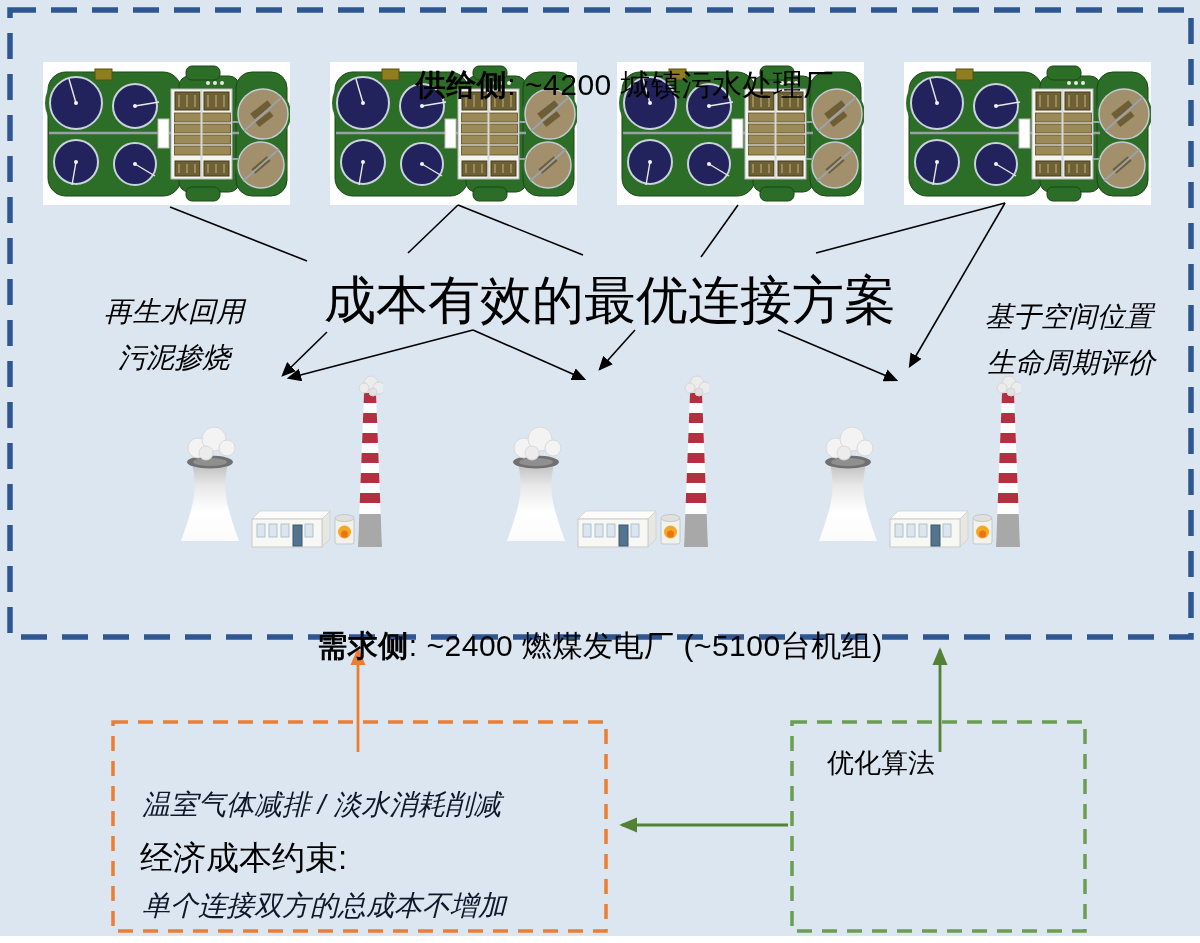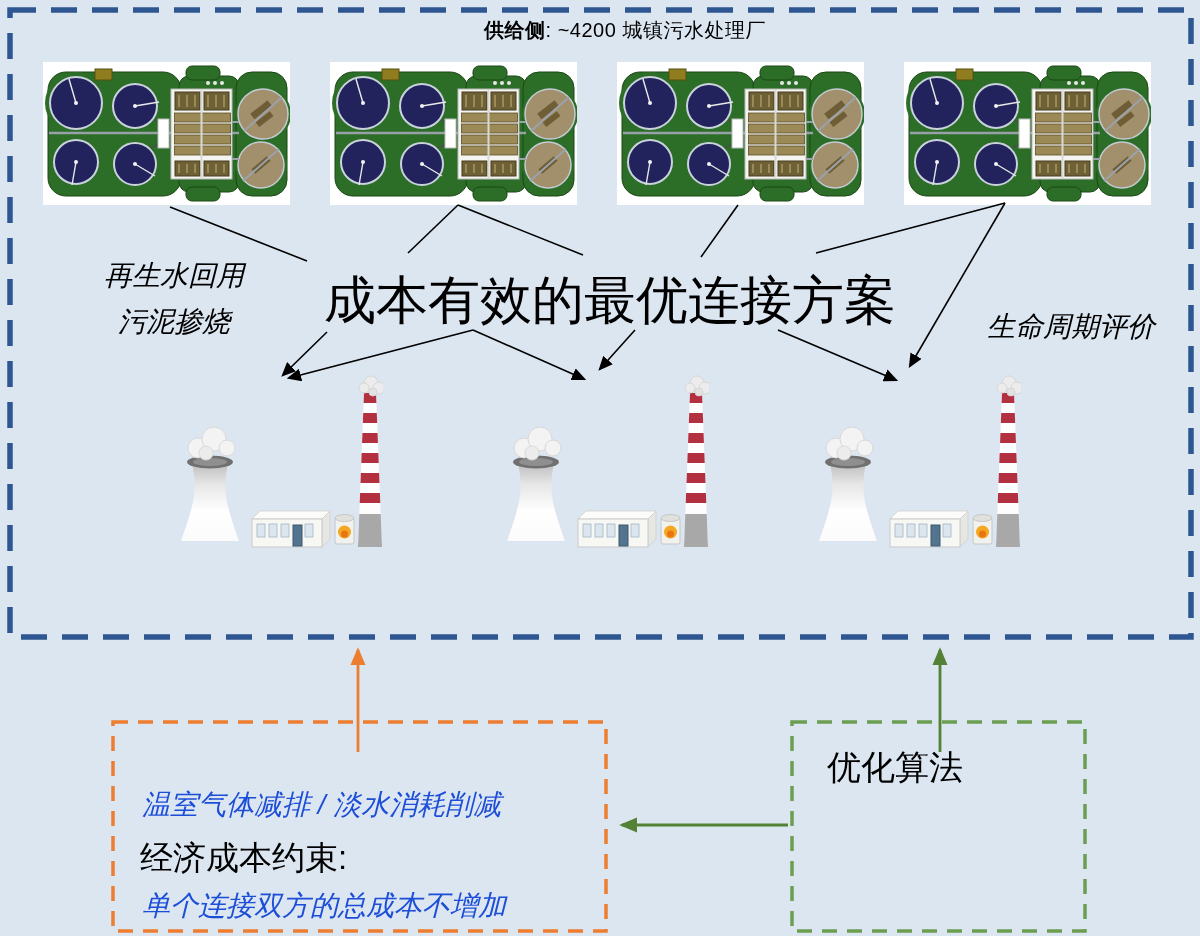--- a/index.html
+++ b/index.html
@@ -1,27 +1,27 @@
 <!DOCTYPE html>
 <html><head>
 <meta charset="utf-8">
 <style>
   html,body{margin:0;padding:0;background:#ffffff;}
   .canvas{position:relative;width:1200px;height:943px;background:#ffffff;overflow:hidden;
           font-family:"Liberation Sans",sans-serif;color:#000;}
   .bg{position:absolute;left:0;top:0;width:1200px;height:936px;background:#dce6f1;}
   .abs{position:absolute;}
   .layer{position:absolute;left:0;top:0;width:1200px;height:943px;}
-  .title{font-size:20px;letter-spacing:0.5px;white-space:nowrap;}
+  .title{font-size:30px;letter-spacing:0.5px;white-space:nowrap;margin-top:48px;}
   .title .b{font-weight:bold;}
   .center-title{font-size:52px;white-space:nowrap;}
-  .note{font-size:28px;font-style:italic;white-space:nowrap;}
+  .note{font-size:28px;font-style:italic;white-space:nowrap;margin-top:36px;}
   .obj-h{font-size:33px;white-space:nowrap;}
-  .obj-s{font-size:28px;font-style:italic;color:#1d4ed8;white-space:nowrap;}
-  .method{font-size:34px;white-space:nowrap;}
+  .obj-s{font-size:28px;font-style:italic;color:#0f172a;white-space:nowrap;}
+  .method{font-size:27px;white-space:nowrap;}
   .tc{text-align:center;}
 </style>
 </head>
 <body>
 
 <div class="canvas">
   <div class="bg"></div>
 
   <svg width="0" height="0" style="position:absolute">
     <defs>
@@ -222,21 +222,25 @@
 
   <div class="abs title tc" style="left:50px;top:17px;width:1150px">
     <span class="b">供给侧</span><span>: ~4200 城镇污水处理厂</span>
   </div>
 
   <div class="abs note tc" style="left:85px;top:257px;width:178px">再生水回用</div>
   <div class="abs note tc" style="left:85px;top:303px;width:178px">污泥掺烧</div>
 
   <div class="abs center-title tc" style="left:20px;top:266px;width:1180px">成本有效的最优连接方案</div>
 
+  <div class="abs note" style="left:985px;top:262px">基于空间位置</div>
   <div class="abs note" style="left:987px;top:308px">生命周期评价</div>
 
+  <div class="abs title tc" style="left:0px;top:578px;width:1200px">
+    <span class="b">需求侧</span><span>: ~2400 燃煤发电厂 (~5100台机组)</span>
+  </div>
 
   <div class="abs obj-s" style="left:142px;top:786px">温室气体减排 / 淡水消耗削减</div>
   <div class="abs obj-h" style="left:140px;top:836px">经济成本约束:</div>
   <div class="abs obj-s" style="left:142px;top:887px">单个连接双方的总成本不增加</div>
 
   <div class="abs method" style="left:827px;top:745px">优化算法</div>
 </div>
 
 </body></html>

